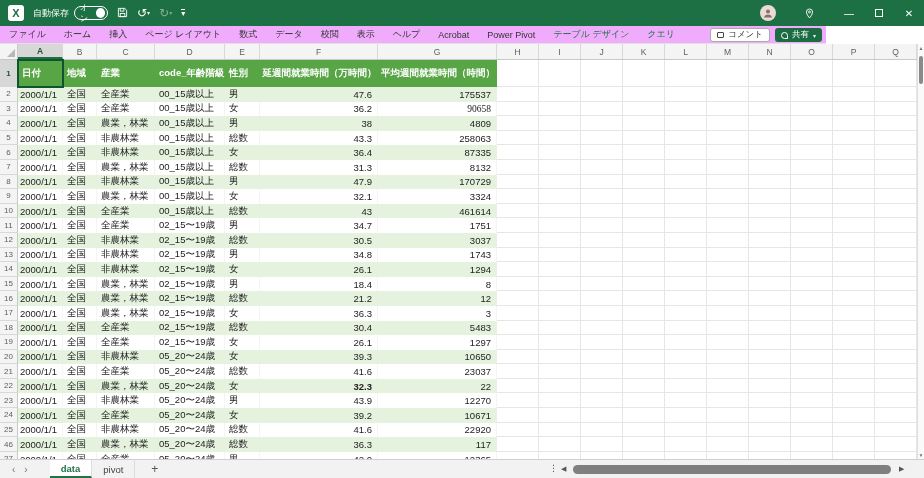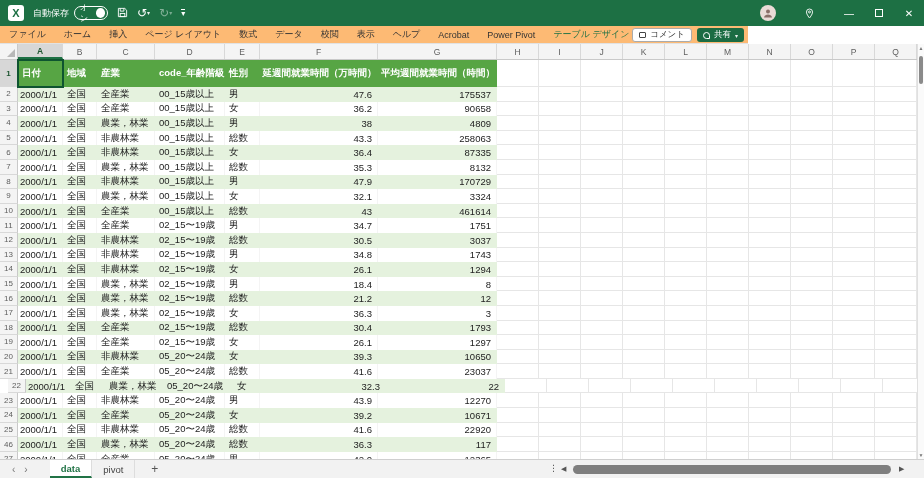--- a/index.html
+++ b/index.html
@@ -22,21 +22,21 @@
   .tb-search{position:absolute;left:466px;top:4px;width:188px;height:17px;background:#D6E7DB;border-radius:3px;display:flex;align-items:center;gap:6px;padding-left:7px;color:#1c1c1c}
   .mag{width:7px;height:7px;border:1.3px solid #333;border-radius:50%;position:relative;flex:none}
   .mag::after{content:"";position:absolute;width:4px;height:1.3px;background:#333;transform:rotate(45deg);left:5px;top:6px}
   .tb-right{position:absolute;right:0;top:0;height:26px;display:flex;align-items:center;gap:0}
   .avatar{width:16px;height:16px;border-radius:50%;background:#E9DBD6;display:flex;align-items:center;justify-content:center;margin-right:18px}
   .tb-ctl{width:30px;height:26px;display:flex;align-items:center;justify-content:center;font-size:10px}
   .pin{margin-right:10px}
   .maxbox{width:8px;height:8px;border:1px solid #fff}
 
   
-  .ribbonbar{position:absolute;top:26px;left:0;width:748px;height:18px;background:#fdba74;display:flex;align-items:flex-end;border-bottom:1px solid #E2E2E2}
+  .ribbonbar{position:absolute;top:26px;left:0;width:826px;height:18px;background:#f0abfc;display:flex;align-items:flex-end;border-bottom:1px solid #E2E2E2}
   .rtabs{display:flex;align-items:center;height:100%}
   .rtab{padding:0 9px;font-size:9px;color:#333;height:100%;display:flex;align-items:center;white-space:nowrap}
   .rtab.ctx{color:#1E7145}
   .ribbon-right{position:absolute;right:4px;top:2px;display:flex;gap:5px;align-items:center}
   .btn-comment{height:14px;border:1px solid #ABABAB;border-radius:3px;background:#fff;display:flex;align-items:center;gap:4px;padding:0 6px;font-size:8.5px;color:#333}
   .bubble{width:7px;height:6px;border:1px solid #444;border-radius:1px;position:relative}
   .btn-share{height:14px;border-radius:3px;background:#1B6C43;color:#fff;display:flex;align-items:center;gap:4px;padding:0 6px;font-size:8.5px}
   .share-ic{width:7px;height:7px;border:1px solid #fff;border-radius:50% 50% 0 50%}
 
   
@@ -219,21 +219,21 @@
       <div class="empty-cell" style="width: 42px;"></div>
     </div>
     <div class="g-row" style="height: 14.6px;">
       <div class="row-h">3</div>
       <div class="cell td al-r" style="width: 45px;">2000/1/1</div>
       <div class="cell td al-l" style="width: 34px;">全国</div>
       <div class="cell td al-l" style="width: 58px;">全産業</div>
       <div class="cell td al-l" style="width: 70px;">00_15歳以上</div>
       <div class="cell td al-l" style="width: 35px;">女</div>
       <div class="cell td al-r" style="width: 118px;">36.2</div>
-      <div class="cell td al-r" style="width: 119px;">90658</div>
+      <div class="cell td al-r" style="width: 119px; font-family: Liberation Serif, serif;">90658</div>
       <div class="empty-cell" style="width: 42px;"></div>
       <div class="empty-cell" style="width: 42px;"></div>
       <div class="empty-cell" style="width: 42px;"></div>
       <div class="empty-cell" style="width: 42px;"></div>
       <div class="empty-cell" style="width: 42px;"></div>
       <div class="empty-cell" style="width: 42px;"></div>
       <div class="empty-cell" style="width: 42px;"></div>
       <div class="empty-cell" style="width: 42px;"></div>
       <div class="empty-cell" style="width: 42px;"></div>
       <div class="empty-cell" style="width: 42px;"></div>
@@ -298,21 +298,21 @@
       <div class="empty-cell" style="width: 42px;"></div>
       <div class="empty-cell" style="width: 42px;"></div>
     </div>
     <div class="g-row" style="height: 14.6px;">
       <div class="row-h">7</div>
       <div class="cell td al-r" style="width: 45px;">2000/1/1</div>
       <div class="cell td al-l" style="width: 34px;">全国</div>
       <div class="cell td al-l" style="width: 58px;">農業，林業</div>
       <div class="cell td al-l" style="width: 70px;">00_15歳以上</div>
       <div class="cell td al-l" style="width: 35px;">総数</div>
-      <div class="cell td al-r" style="width: 118px;">35.3</div>
+      <div class="cell td al-r" style="width: 118px;">31.3</div>
       <div class="cell td al-r" style="width: 119px;">8132</div>
       <div class="empty-cell" style="width: 42px;"></div>
       <div class="empty-cell" style="width: 42px;"></div>
       <div class="empty-cell" style="width: 42px;"></div>
       <div class="empty-cell" style="width: 42px;"></div>
       <div class="empty-cell" style="width: 42px;"></div>
       <div class="empty-cell" style="width: 42px;"></div>
       <div class="empty-cell" style="width: 42px;"></div>
       <div class="empty-cell" style="width: 42px;"></div>
       <div class="empty-cell" style="width: 42px;"></div>
@@ -519,21 +519,21 @@
       <div class="empty-cell" style="width: 42px;"></div>
     </div>
     <div class="g-row" style="height: 14.6px;">
       <div class="row-h">18</div>
       <div class="cell td al-r band" style="width: 45px;">2000/1/1</div>
       <div class="cell td al-l band" style="width: 34px;">全国</div>
       <div class="cell td al-l band" style="width: 58px;">全産業</div>
       <div class="cell td al-l band" style="width: 70px;">02_15〜19歳</div>
       <div class="cell td al-l band" style="width: 35px;">総数</div>
       <div class="cell td al-r band" style="width: 118px;">30.4</div>
-      <div class="cell td al-r band" style="width: 119px;">1793</div>
+      <div class="cell td al-r band" style="width: 119px;">5483</div>
       <div class="empty-cell" style="width: 42px;"></div>
       <div class="empty-cell" style="width: 42px;"></div>
       <div class="empty-cell" style="width: 42px;"></div>
       <div class="empty-cell" style="width: 42px;"></div>
       <div class="empty-cell" style="width: 42px;"></div>
       <div class="empty-cell" style="width: 42px;"></div>
       <div class="empty-cell" style="width: 42px;"></div>
       <div class="empty-cell" style="width: 42px;"></div>
       <div class="empty-cell" style="width: 42px;"></div>
       <div class="empty-cell" style="width: 42px;"></div>
@@ -591,28 +591,28 @@
       <div class="empty-cell" style="width: 42px;"></div>
       <div class="empty-cell" style="width: 42px;"></div>
       <div class="empty-cell" style="width: 42px;"></div>
       <div class="empty-cell" style="width: 42px;"></div>
       <div class="empty-cell" style="width: 42px;"></div>
       <div class="empty-cell" style="width: 42px;"></div>
       <div class="empty-cell" style="width: 42px;"></div>
       <div class="empty-cell" style="width: 42px;"></div>
       <div class="empty-cell" style="width: 42px;"></div>
     </div>
-    <div class="g-row" style="height: 14.6px; margin-left: 8px;">
+    <div class="g-row" style="height: 14.6px;">
       <div class="row-h">22</div>
       <div class="cell td al-r band" style="width: 45px;">2000/1/1</div>
       <div class="cell td al-l band" style="width: 34px;">全国</div>
       <div class="cell td al-l band" style="width: 58px;">農業，林業</div>
       <div class="cell td al-l band" style="width: 70px;">05_20〜24歳</div>
       <div class="cell td al-l band" style="width: 35px;">女</div>
-      <div class="cell td al-r band" style="width: 118px;">32.3</div>
+      <div class="cell td al-r band" style="width: 118px; font-weight: bold;">32.3</div>
       <div class="cell td al-r band" style="width: 119px;">22</div>
       <div class="empty-cell" style="width: 42px;"></div>
       <div class="empty-cell" style="width: 42px;"></div>
       <div class="empty-cell" style="width: 42px;"></div>
       <div class="empty-cell" style="width: 42px;"></div>
       <div class="empty-cell" style="width: 42px;"></div>
       <div class="empty-cell" style="width: 42px;"></div>
       <div class="empty-cell" style="width: 42px;"></div>
       <div class="empty-cell" style="width: 42px;"></div>
       <div class="empty-cell" style="width: 42px;"></div>

